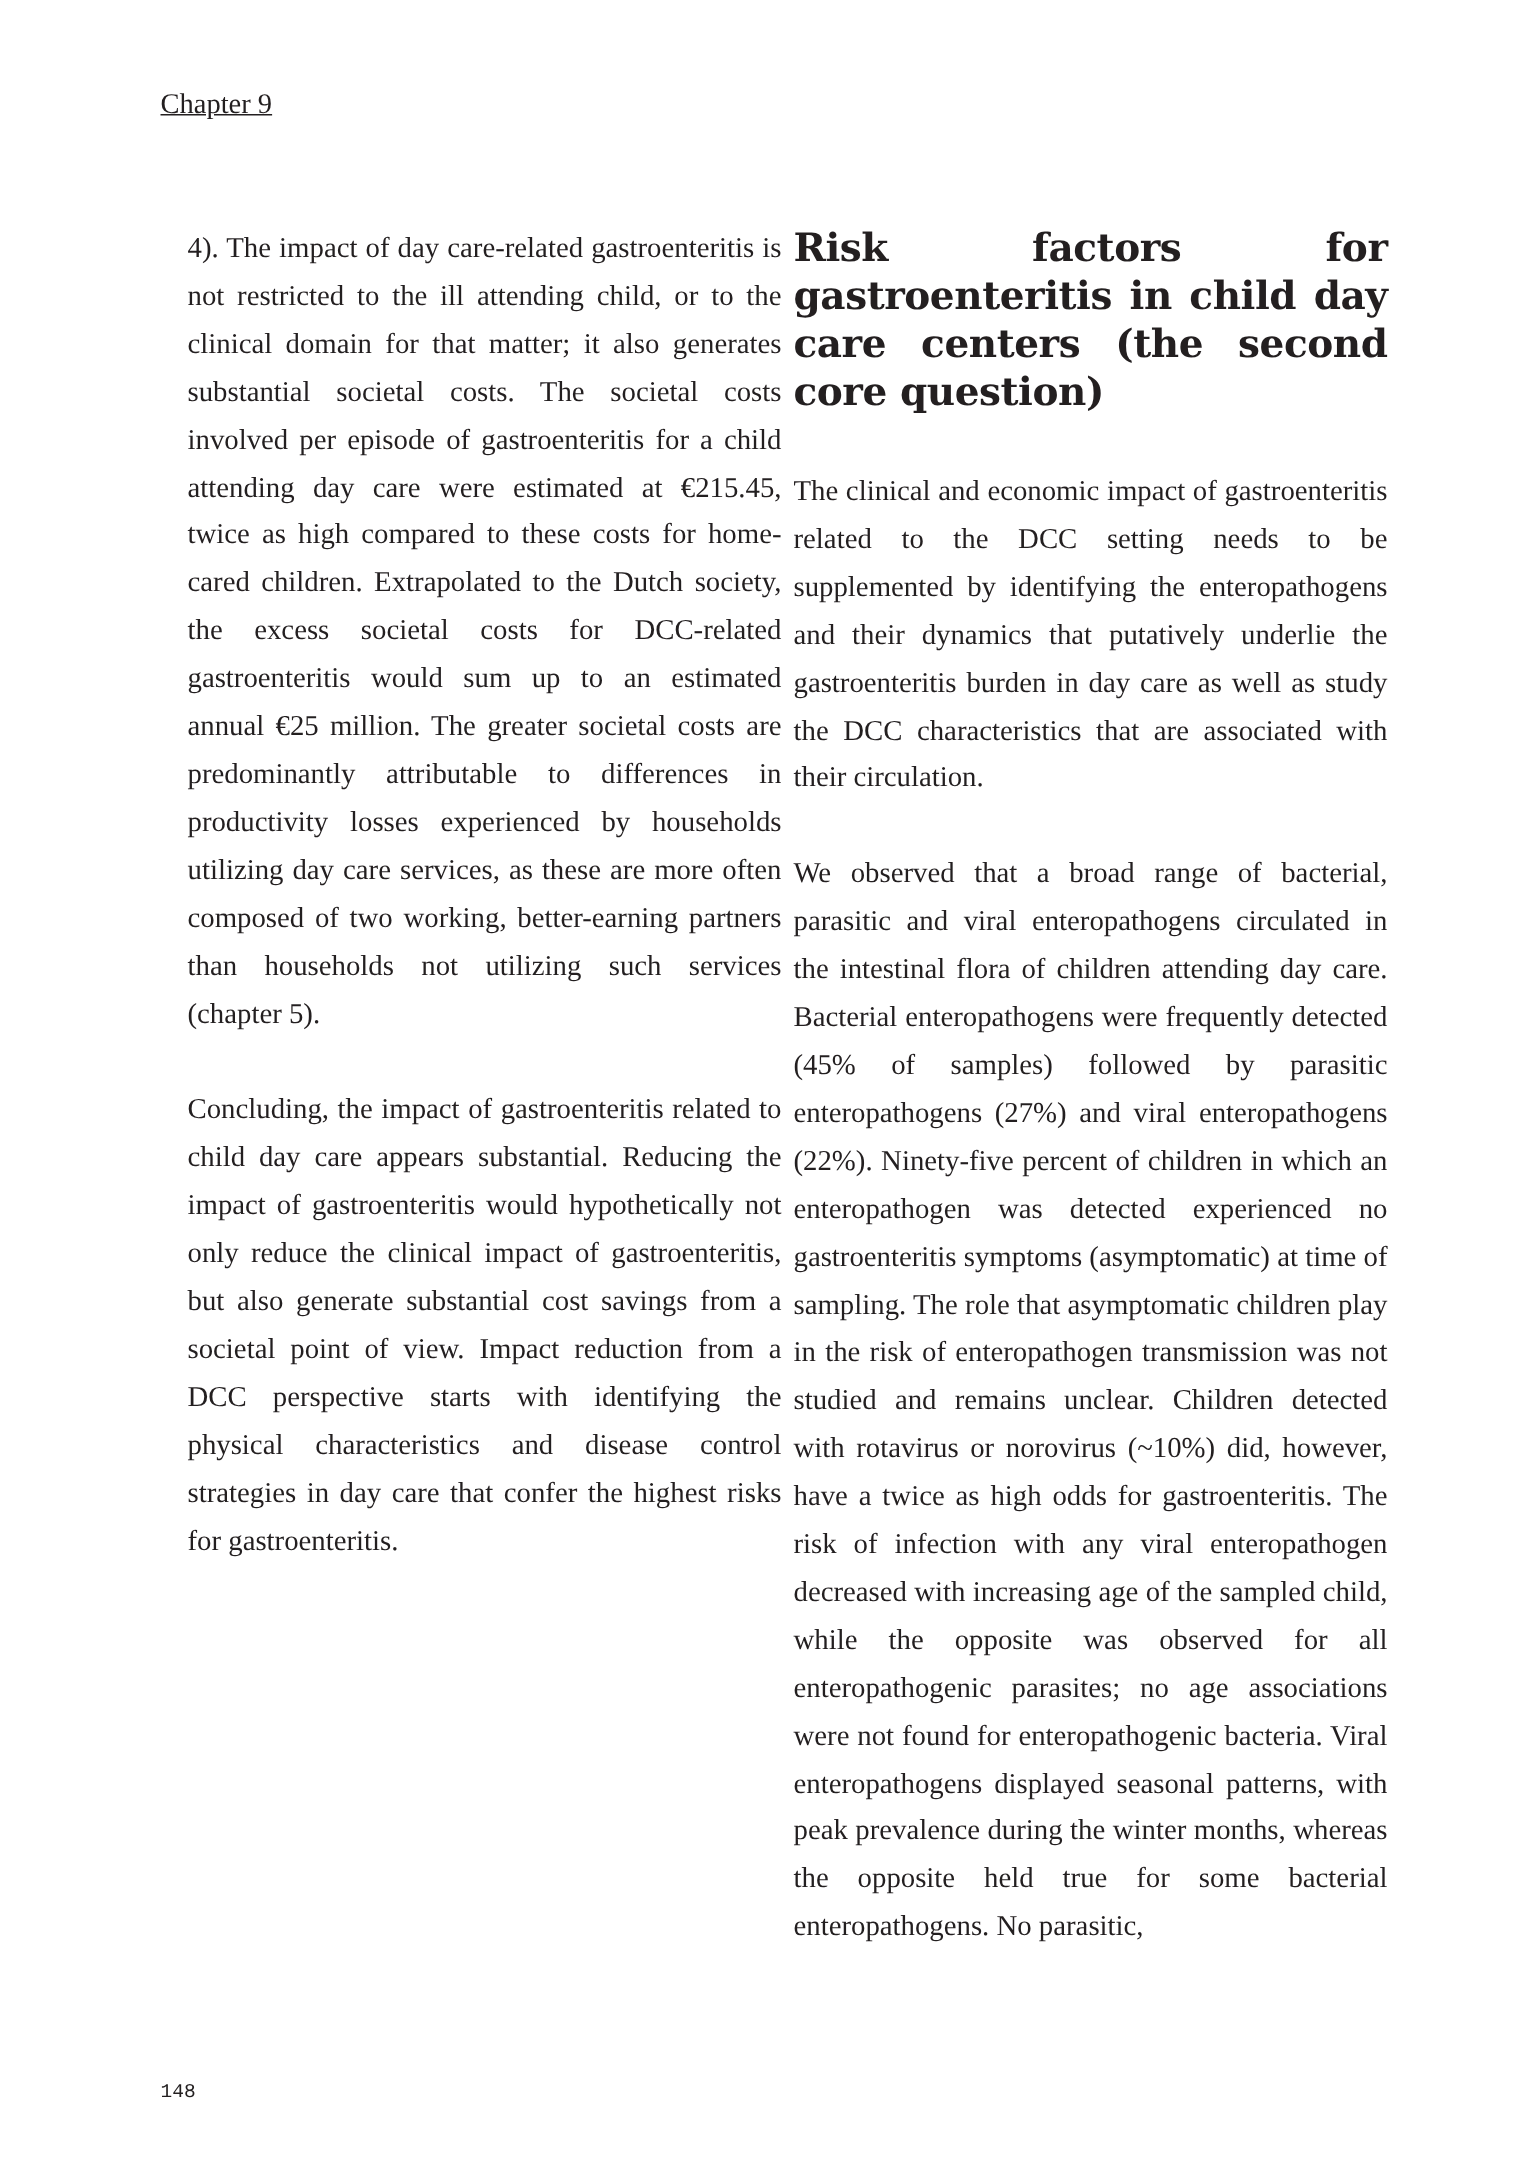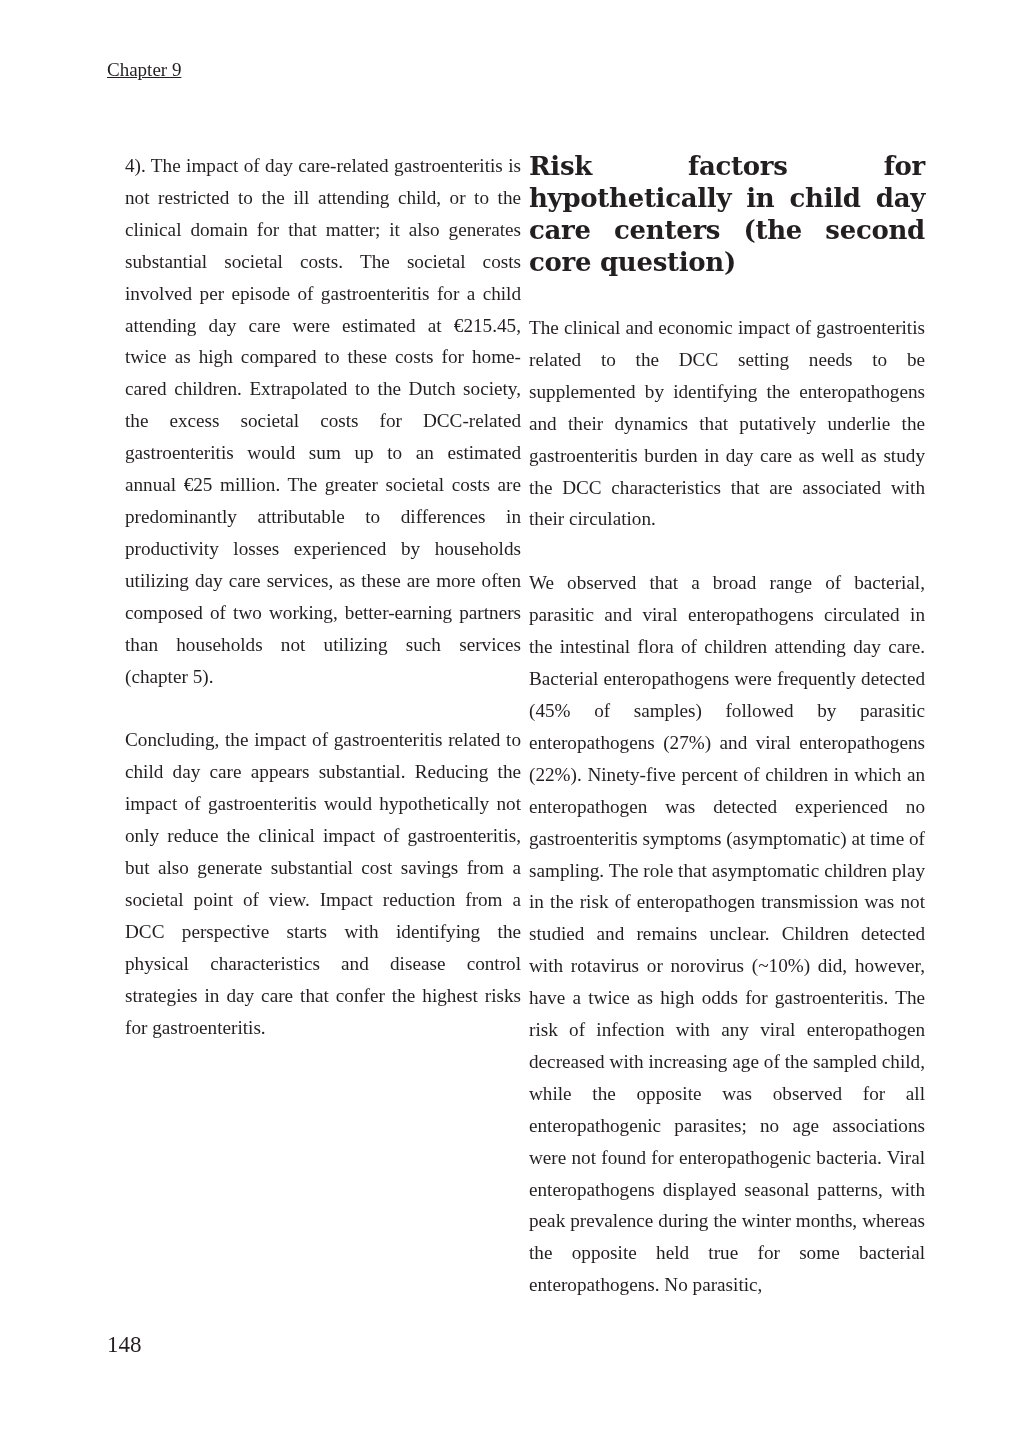--- a/index.html
+++ b/index.html
@@ -20,23 +20,24 @@
       left: 107px;
       top: 58px;
       font-size: 19px;
       line-height: 24px;
       color: #231f20;
       text-decoration: underline;
     }
     .page-number {
       position: absolute;
       left: 107px;
-      top: 1333px;
-      font-size: 23px;
+      top: 1383px;
+      font-size: 13px;
       line-height: 24px;
+      font-family: Liberation Mono, monospace;
     }
     .column {
       position: absolute;
       top: 150px;
       width: 396px;
     }
     .col-left { left: 106px; margin-left: 19px; }
     .col-right { left: 529px; }
     .para {
       margin: 0;
@@ -61,18 +62,18 @@
 <body>
 
 <div class="running-header">Chapter 9</div>
 
 <div class="column col-left">
   <p class="para">4). The impact of day care-related gastroenteritis is not restricted to the ill attending child, or to the clinical domain for that matter; it also generates substantial societal costs. The societal costs involved per episode of gastroenteritis for a child attending day care were estimated at €215.45, twice as high compared to these costs for home-cared children. Extrapolated to the Dutch society, the excess societal costs for DCC-related gastroenteritis would sum up to an estimated annual €25 million. The greater societal costs are predominantly attributable to differences in productivity losses experienced by households utilizing day care services, as these are more often composed of two working, better-earning partners than households not utilizing such services (chapter 5).</p>
   <p class="para">Concluding, the impact of gastroenteritis related to child day care appears substantial. Reducing the impact of gastroenteritis would hypothetically not only reduce the clinical impact of gastroenteritis, but also generate substantial cost savings from a societal point of view. Impact reduction from a DCC perspective starts with identifying the physical characteristics and disease control strategies in day care that confer the highest risks for gastroenteritis.</p>
 </div>
 
 <div class="column col-right">
-  <h2 class="section-heading">Risk factors for hypothetically in child day care centers (the second core question)</h2>
+  <h2 class="section-heading">Risk factors for gastroenteritis in child day care centers (the second core question)</h2>
   <p class="para">The clinical and economic impact of gastroenteritis related to the DCC setting needs to be supplemented by identifying the enteropathogens and their dynamics that putatively underlie the gastroenteritis burden in day care as well as study the DCC characteristics that are associated with their circulation.</p>
   <p class="para">We observed that a broad range of bacterial, parasitic and viral enteropathogens circulated in the intestinal flora of children attending day care. Bacterial enteropathogens were frequently detected (45% of samples) followed by parasitic enteropathogens (27%) and viral enteropathogens (22%). Ninety-five percent of children in which an enteropathogen was detected experienced no gastroenteritis symptoms (asymptomatic) at time of sampling. The role that asymptomatic children play in the risk of enteropathogen transmission was not studied and remains unclear. Children detected with rotavirus or norovirus (~10%) did, however, have a twice as high odds for gastroenteritis. The risk of infection with any viral enteropathogen decreased with increasing age of the sampled child, while the opposite was observed for all enteropathogenic parasites; no age associations were not found for enteropathogenic bacteria. Viral enteropathogens displayed seasonal patterns, with peak prevalence during the winter months, whereas the opposite held true for some bacterial enteropathogens. No parasitic,</p>
 </div>
 
 <div class="page-number">148</div>
 
 </body></html>

